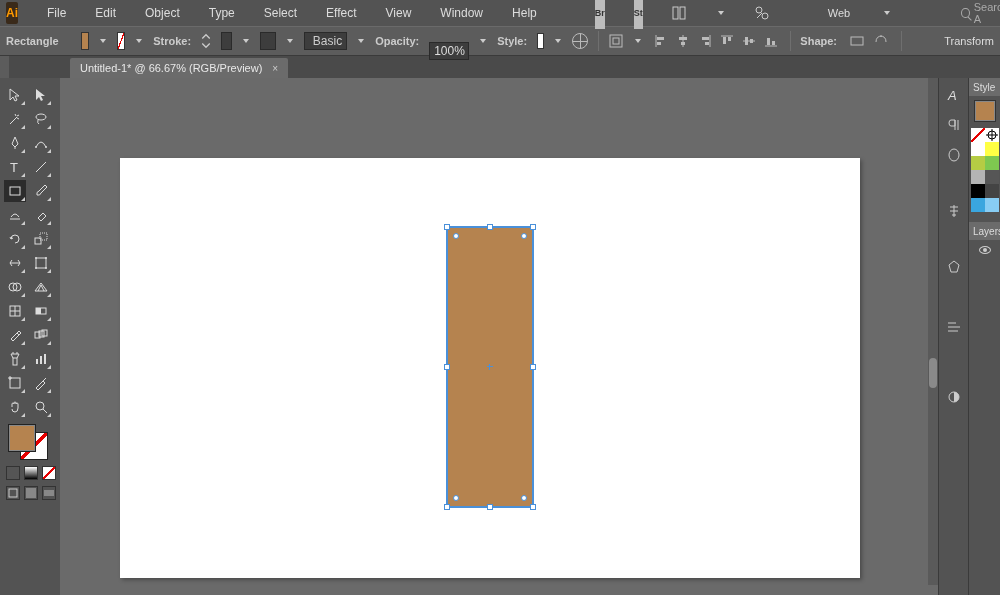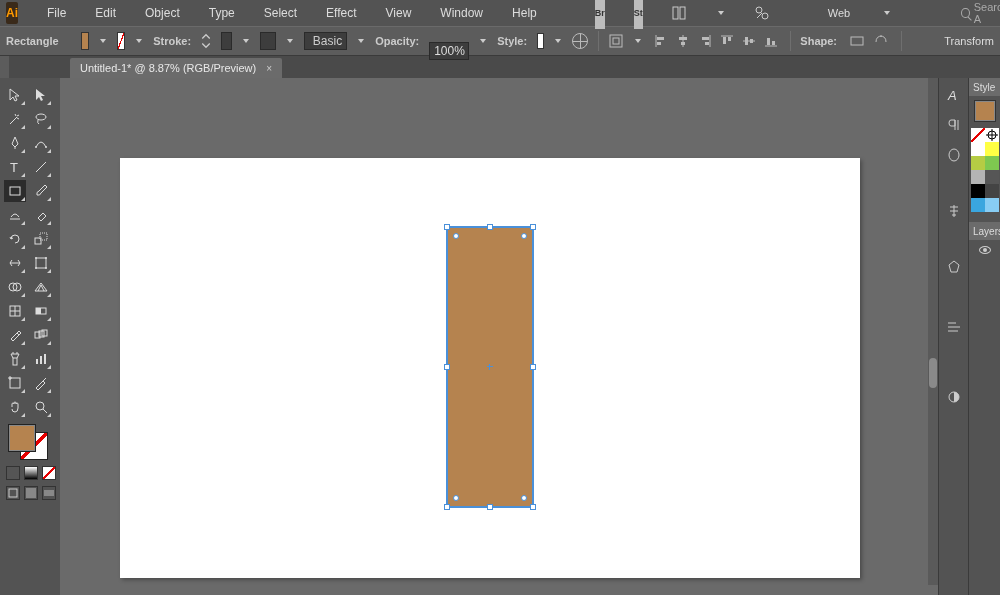--- a/index.html
+++ b/index.html
@@ -281,21 +281,21 @@
         </svg>
       </div>
   </div>
   <div class="divider"></div>
   <span class="transform-lbl">Transform</span>
 </div>
 
 <div class="minibar"></div>
 <div class="tabstrip">
   <div class="tab">
-    <span>Untitled-1* @ 8.87% (RGB/Preview)</span>
+    <span>Untitled-1* @ 66.67% (RGB/Preview)</span>
     <span class="x">×</span>
   </div>
 </div>
 
 <div class="workspace">
 
   <div class="toolpanel">
     <div class="tool cornermark">
         <svg viewBox="0 0 16 16">
           <path d="M3 2 L3 13 L6 10 L8 14 L10 13 L8 9 L12 9 Z" fill="none" stroke="#ddd"></path>

